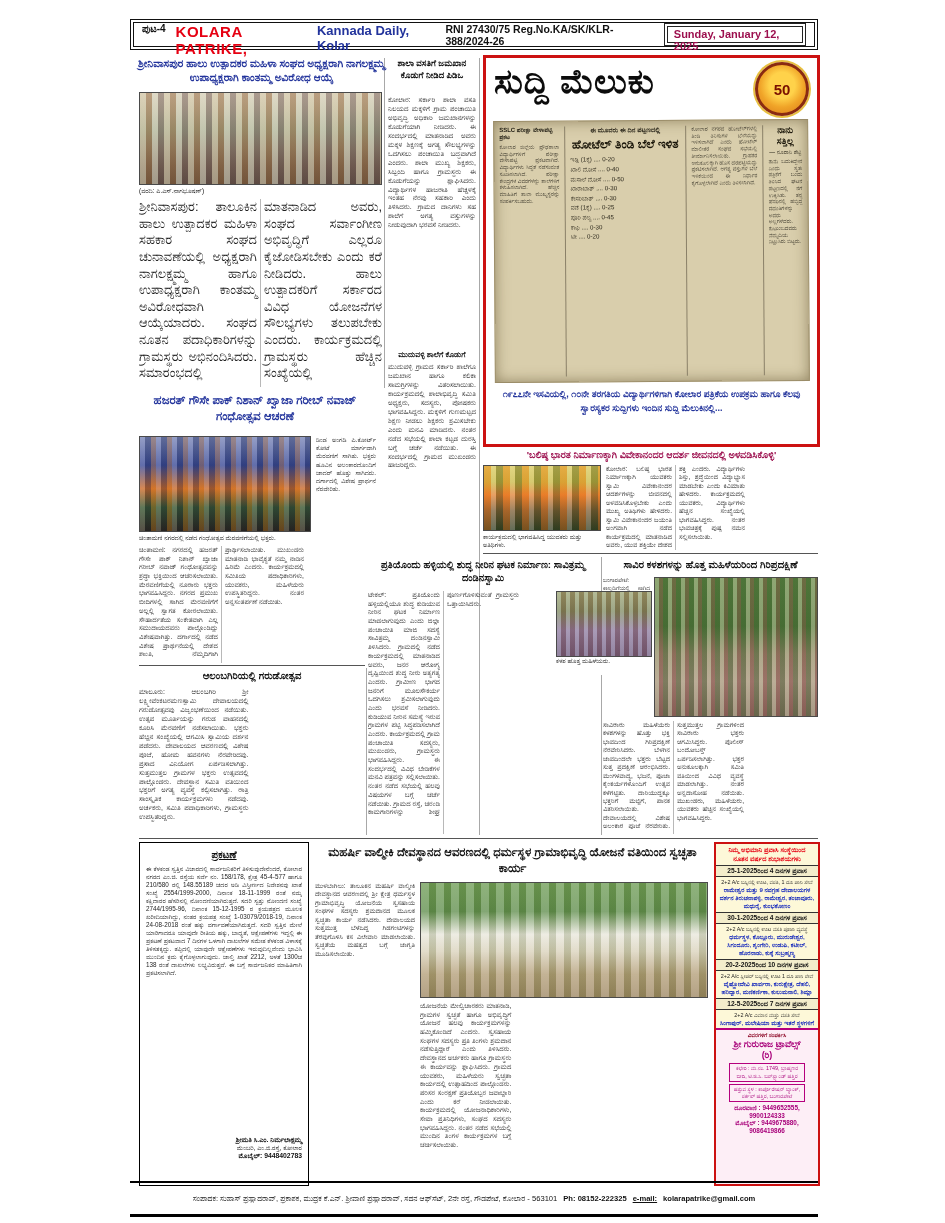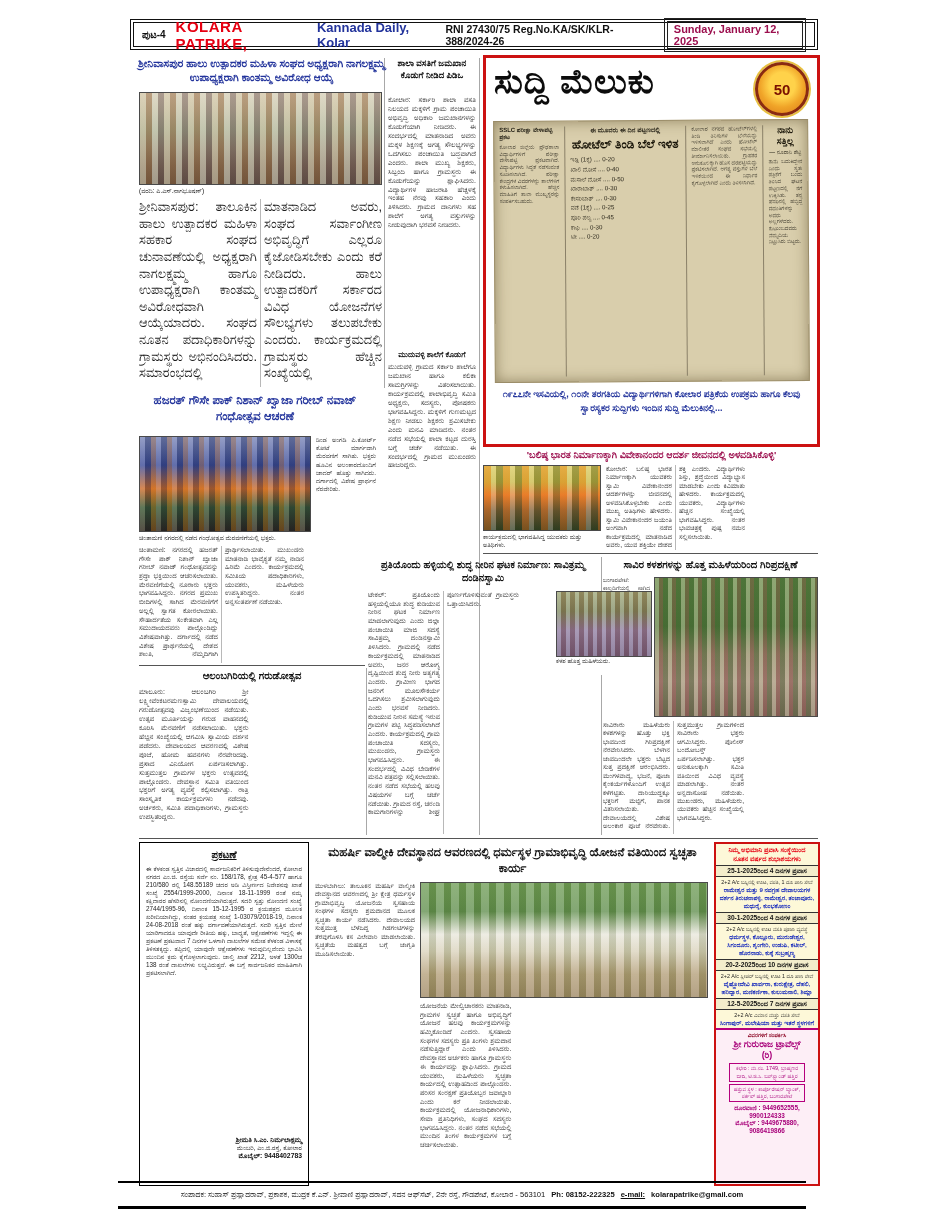--- a/index.html
+++ b/index.html
@@ -13,21 +13,21 @@
   .body{font-size:13px;line-height:1.28;text-align:justify;color:#1d1d1d;overflow:hidden;column-fill:auto;}
   .tiny{font-size:5.6px;line-height:1.2;text-align:justify;color:#3c382c;overflow:hidden;word-break:break-word;}
   .c2{column-count:2;column-gap:7px;column-rule:1px solid #b8b8b8;}
   .c3{column-count:3;column-gap:7px;column-rule:1px solid #b8b8b8;}
   .c4{column-count:4;column-gap:7px;column-rule:1px solid #b8b8b8;}
   .photo{border:1px solid #4a4a4a;box-sizing:border-box;}
   .cap{font-size:6.4px;line-height:1.25;color:#111;overflow:hidden;}
   .vline{width:1px;background:#a8a8a8;}
   .hline{height:1px;background:#555;}
   
-  .hdrbox{border:4px double #111;background:#fff;display:flex;align-items:center;gap:10px;padding:0 8px;box-sizing:border-box;}
+  .hdrbox{border:4px double #111;background:#fff;display:flex;gap:10px;padding:0 8px;box-sizing:border-box;}
   .datebox{border:4px double #222;padding:1px 6px;margin-left:auto;}
   
   .p1{background:repeating-linear-gradient(90deg,rgba(235,225,205,.5) 0 6px,rgba(150,90,60,.35) 6px 12px,rgba(244,244,238,.45) 12px 18px,rgba(90,60,90,.3) 18px 24px),linear-gradient(180deg,#cfc4a6 0%,#b9b492 18%,#9aa07b 40%,#8c8363 60%,#75654a 80%,#5e5038 100%);}
   .p2{background:repeating-linear-gradient(90deg,rgba(255,255,255,.2) 0 5px,rgba(20,30,60,.25) 5px 11px,rgba(230,140,40,.3) 11px 16px),linear-gradient(180deg,#7a86b8 0%,#3a4a97 30%,#cc6a28 55%,#37552f 75%,#2b2418 100%);}
   .p3{background:repeating-linear-gradient(90deg,rgba(250,120,30,.35) 0 7px,rgba(255,255,255,.25) 7px 12px,rgba(40,60,30,.3) 12px 19px),linear-gradient(180deg,#d9c959 0%,#c8b840 25%,#e08030 45%,#7a5a30 70%,#303c20 100%);}
   .p4{background:repeating-linear-gradient(90deg,rgba(240,230,250,.3) 0 4px,rgba(120,60,60,.3) 4px 9px),linear-gradient(180deg,#9aa86a 0%,#7a8a55 30%,#8a7a9a 60%,#6a5a7a 100%);}
   .p5{background:repeating-linear-gradient(90deg,rgba(250,240,220,.35) 0 4px,rgba(160,60,80,.3) 4px 8px,rgba(60,90,50,.3) 8px 13px),linear-gradient(180deg,#56803c 0%,#4a7434 35%,#86825e 55%,#9a8a72 75%,#7a6a55 100%);}
   .p6{background:repeating-linear-gradient(90deg,rgba(255,255,255,.25) 0 8px,rgba(90,110,60,.2) 8px 15px),linear-gradient(180deg,#6a9a50 0%,#5a8a46 25%,#e8e6da 45%,#d8d0b8 60%,#b09a72 80%,#9a825c 100%);}
   
   .redbox{border:3px solid #cc1111;box-sizing:border-box;background:#fff;}
@@ -169,20 +169,20 @@
     <div class="travels">
       <div style="font-size:5.6px;color:#8a0020;font-weight:bold">ವಿವರಗಳಿಗೆ ಸಂಪರ್ಕಿಸಿ</div>
       <div style="font-size:9px;font-weight:800">ಶ್ರೀ ಗುರುರಾಜ ಟ್ರಾವೆಲ್ಸ್ (ರಿ)</div>
       <div class="inner">ಕಛೇರಿ : ಮ.ನಂ. 1749, ಬ್ರಾಹ್ಮಣರ ಬೀದಿ, ಟಿ.ಜಿ.ಸಿ. ಬಸ್‌ಸ್ಟ್ಯಾಂಡ್ ಹತ್ತಿರ</div>
       <div class="inner">ಹತ್ತುವ ಸ್ಥಳ : ಕಾರ್ಪೊರೇಷನ್ ಬ್ಯಾಂಕ್, ಸರ್ಕಲ್ ಹತ್ತಿರ, ಬಂಗಾರಪೇಟೆ</div>
       <div style="font-size:6.4px;font-weight:bold">ದೂರವಾಣಿ : 9449652555, 9900124333</div>
       <div style="font-size:6.4px;font-weight:bold">ಮೊಬೈಲ್ : 9449675880, 9086419866</div>
     </div>
   </div>
 
-  <div class="abs footer" style="left:118px;top:1181px;width:688px;height:28px">
+  <div class="abs footer" style="left:130px;top:1181px;width:688px;height:36px">
     <span>ಸಂಪಾದಕ: ಸುಹಾಸ್ ಪ್ರಹ್ಲಾದರಾವ್, ಪ್ರಕಾಶಕ, ಮುದ್ರಕ ಕೆ.ಎನ್. ಶ್ರೀವಾಣಿ ಪ್ರಹ್ಲಾದರಾವ್, ಸದನ ಆಫ್‌ಸೆಟ್, 2ನೇ ರಸ್ತೆ, ಗೌಡಪೇಟೆ, ಕೋಲಾರ - 563101</span>
     <span style="font-weight:bold">Ph: 08152-222325</span>
     <span style="font-weight:bold;text-decoration:underline">e-mail:</span>
     <span style="font-weight:bold">kolarapatrike@gmail.com</span>
   </div>
 
 </div>
 
 </body></html>

